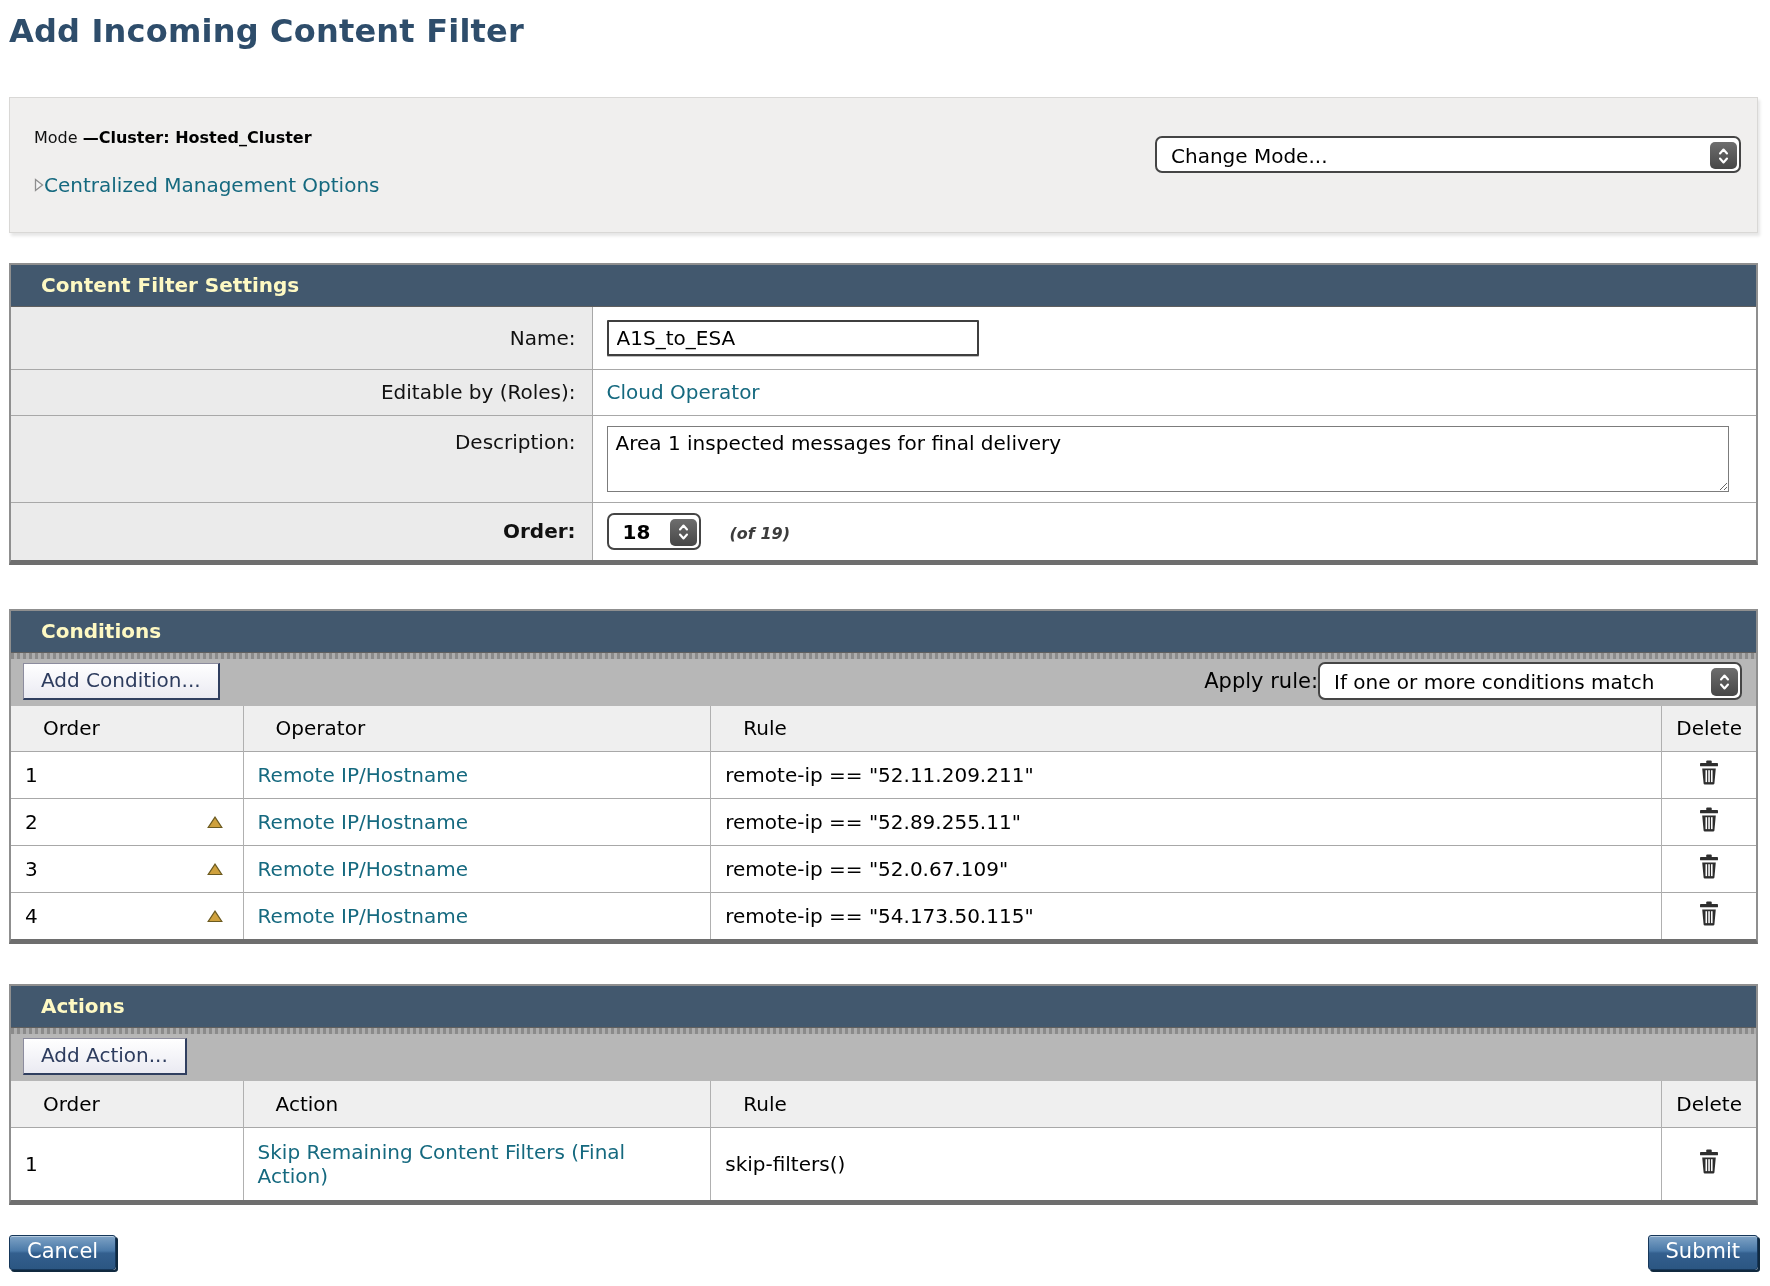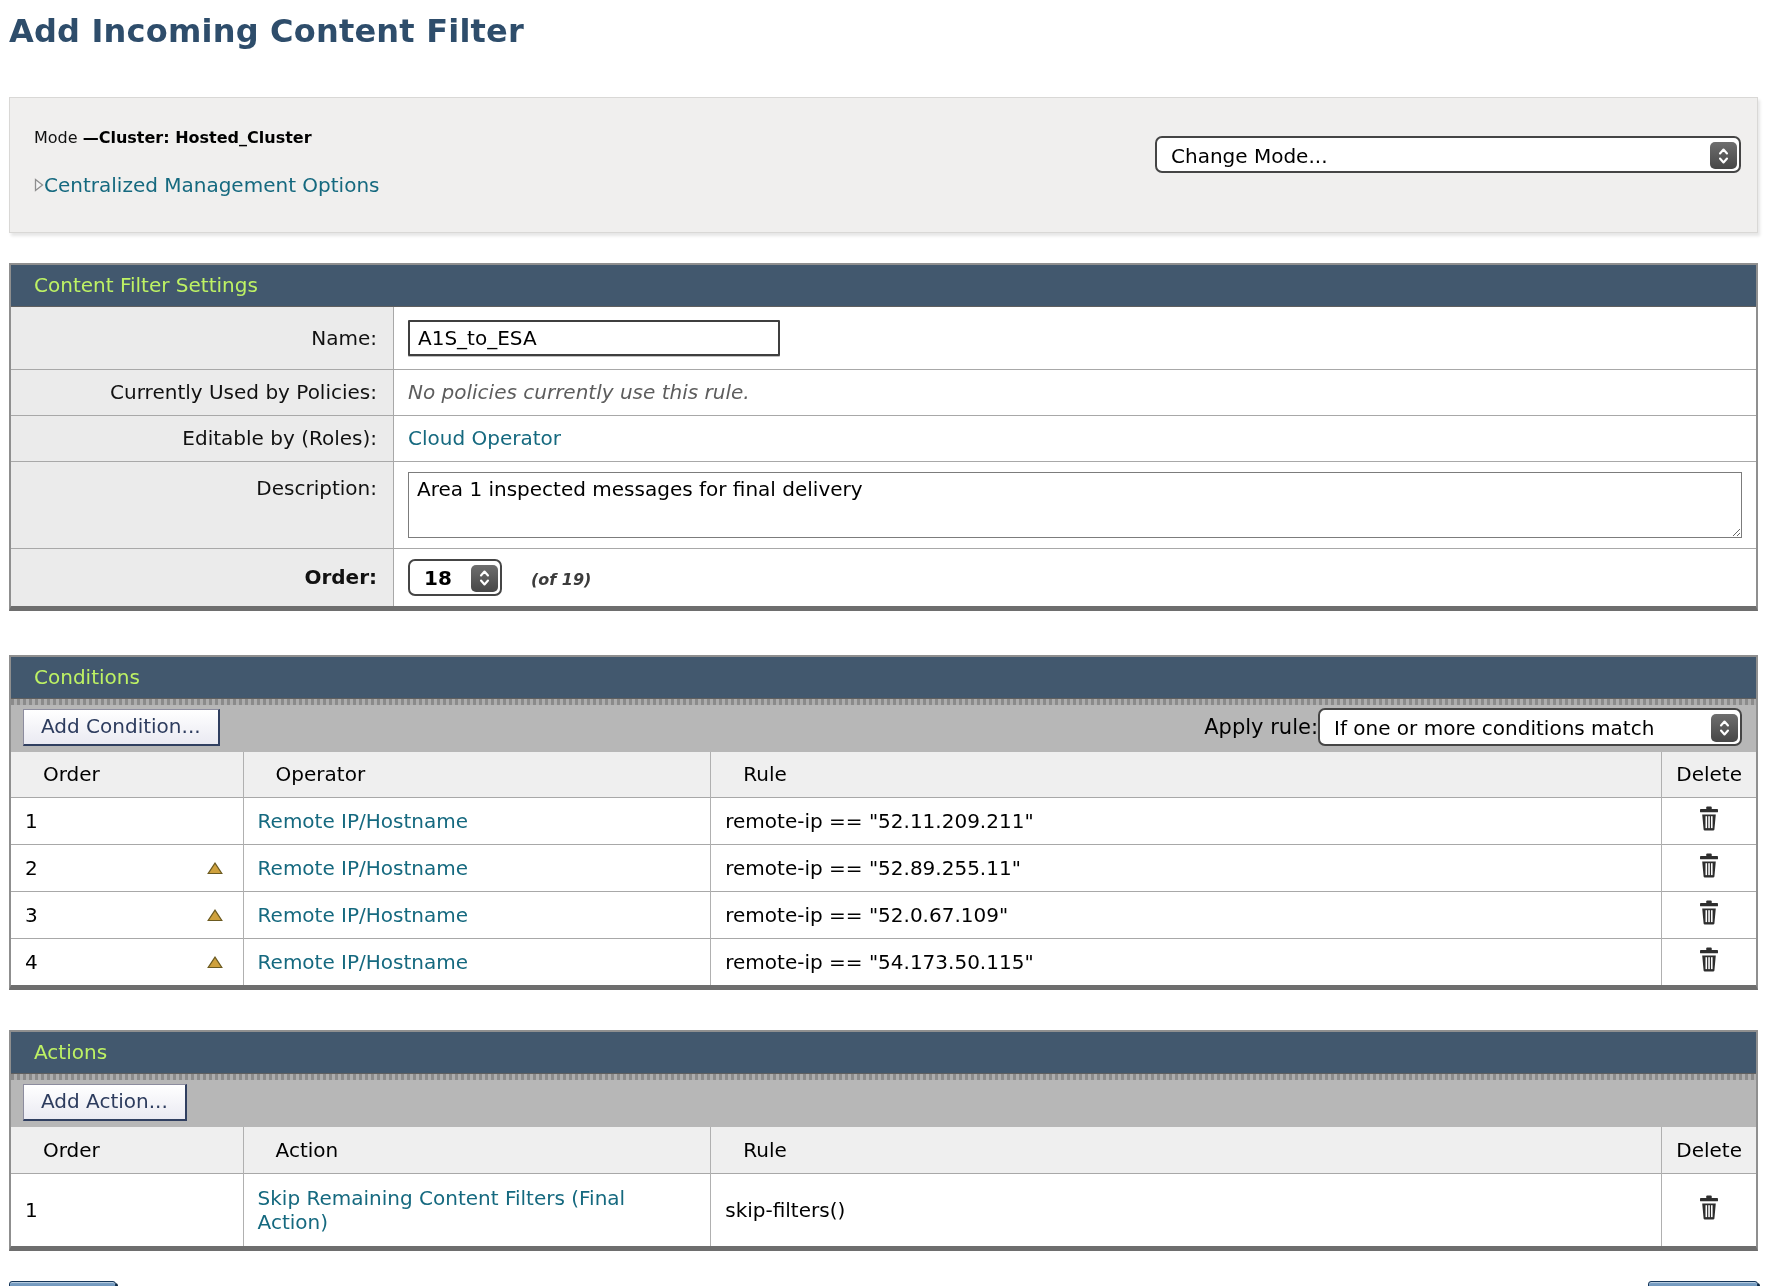--- a/index.html
+++ b/index.html
@@ -57,22 +57,22 @@
   
   .panel {
     width: 1749px;
     border:2px solid #8f8f8f;
     border-bottom:5px solid #6e6e6e;
     background:#fff;
   }
   .panel-hdr {
     background:#42586e;
     border-bottom:1px solid #5f5f5f;
-    color:#bef264; font-weight:normal; font-size:20px;
-    padding: 8px 14px 9px 23px;
+    color:#fef9c3; font-weight:bold; font-size:20px;
+    padding: 8px 14px 9px 30px;
   }
 
   
   .settings-table { width:100%; border-collapse:collapse; }
   .settings-table td { font-size:20px; vertical-align:middle; }
   .settings-table tr + tr td { border-top:1px solid #a8a8a8; }
   td.lbl {
     width:33.3%; background:#ebebeb; text-align:right;
     padding:10px 16px 10px 10px;
     border-right:1px solid #a8a8a8; color:#111;
@@ -85,21 +85,21 @@
 
   .name-input {
     width:372px; height:36px;
     border:2px solid #3f3f3f; border-radius:1px;
     font-family:inherit; font-size:20px; padding:2px 8px;
     box-shadow:0 1px 0 rgba(0,0,0,0.25);
   }
   .italic-note { font-style:italic; color:#5d5d5d; }
   .link { color:#15697f; text-decoration:none; cursor:pointer; }
   .desc-textarea {
-    width:1334px; height:66px;
+    width:1122px; height:66px;
     border:1px solid #7c7c7c;
     font-family:inherit; font-size:20px; padding:4px 8px;
     resize:both; vertical-align:middle;
   }
   .order-select { min-width:94px; }
   .order-suffix { font-style:italic; color:#3c3c3c; margin-left:22px; font-size:16px; }
 
   
   .toolbar {
     height:53px;
@@ -185,24 +185,20 @@
 
   <div class="panel" style="margin-top:30px;">
     <div class="panel-hdr">Content Filter Settings</div>
     <table class="settings-table">
       <tbody>
           <tr class="row-name">
         <td class="lbl">Name:</td>
         <td class="val">
           <input class="name-input" type="text" value="A1S_to_ESA" style="">
         </td>
-      </tr>
-      <tr class="row-mid">
-        <td class="lbl">Currently Used by Policies:</td>
-        <td class="val"><span class="italic-note">No policies currently use this rule.</span></td>
       </tr>
       <tr class="row-mid">
         <td class="lbl">Editable by (Roles):</td>
         <td class="val"><a class="link">Cloud Operator</a></td>
       </tr>
       <tr class="row-desc">
         <td class="lbl" style="vertical-align:top; padding-top:14px;">Description:</td>
         <td class="val">
           <textarea class="desc-textarea" style="">Area 1 inspected messages for final delivery</textarea>
         </td>

